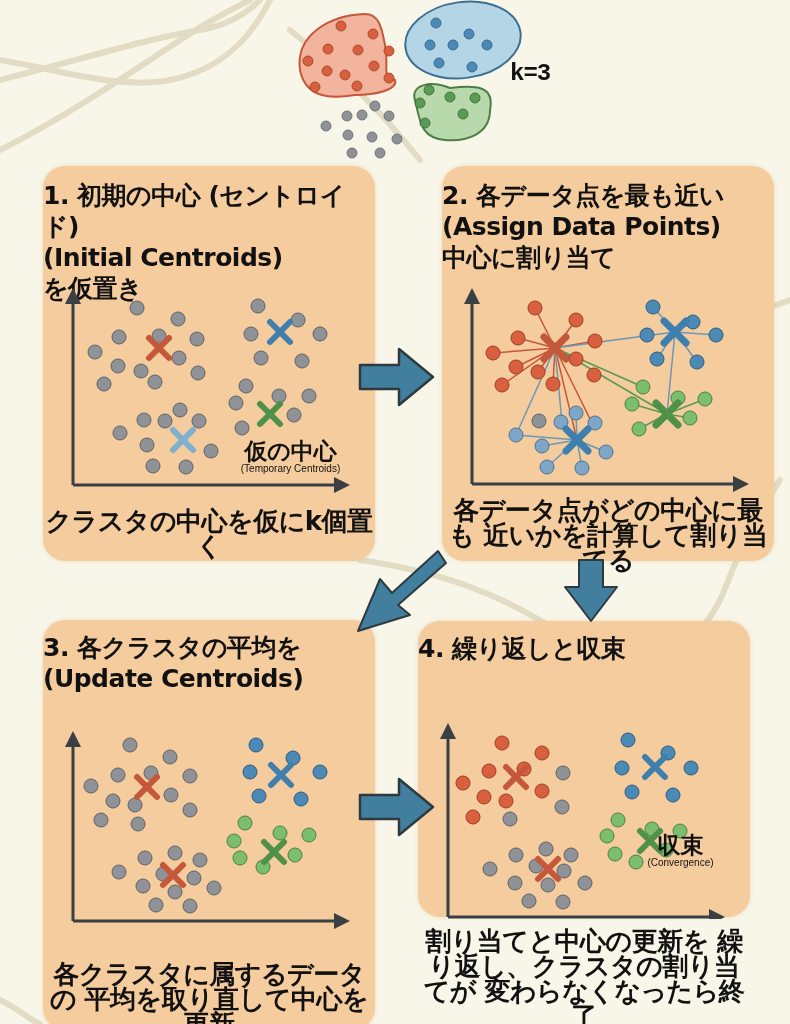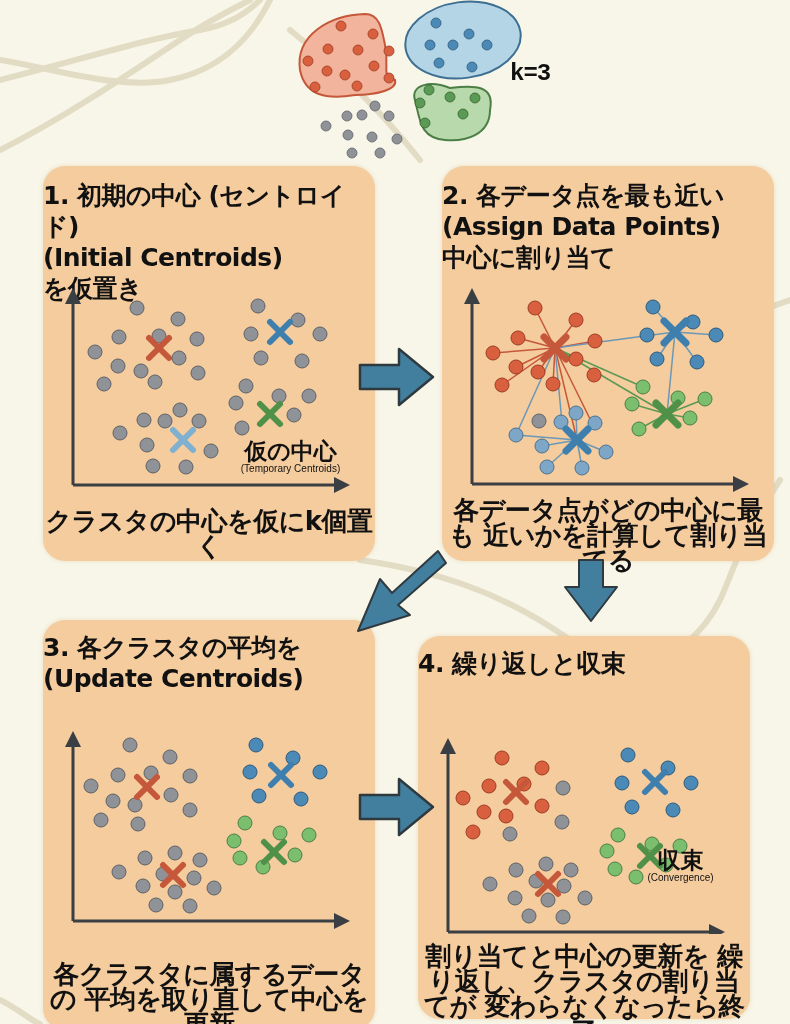--- a/index.html
+++ b/index.html
@@ -373,21 +373,21 @@
       <line x1="221" y1="117" x2="241" y2="137"></line>
         <line x1="241" y1="117" x2="221" y2="137"></line>
     </g>
   </svg>
   <div class="panel-caption" style="top:318px;margin-top:24px;">
     <span class="sub">各クラスタに属するデータの</span>
     <span class="sub">平均を取り直して中心を更新</span>
   </div>
 </div>
 
-<div class="panel" style="left:418px; top:636px; width:332px; height:383px;">
+<div class="panel" style="left:418px; top:621px; width:332px; height:296px;">
   <div class="panel-title" style="top:12px;">
     <span class="sub">4. 繰り返しと収束</span>
   </div>
   <svg class="panel-plot" style="left:0; top:88px;" width="332" height="210" viewBox="0 0 332 210">
     <g>
       <line x1="30" y1="208" x2="30" y2="26" stroke="#3a3f44" stroke-width="3"></line>
       <polygon points="30,14 22,30 38,30" fill="#3a3f44"></polygon>
       <line x1="30" y1="208" x2="295" y2="208" stroke="#3a3f44" stroke-width="3"></line>
       <polygon points="307,208 291,200 291,216" fill="#3a3f44"></polygon>
     </g>

